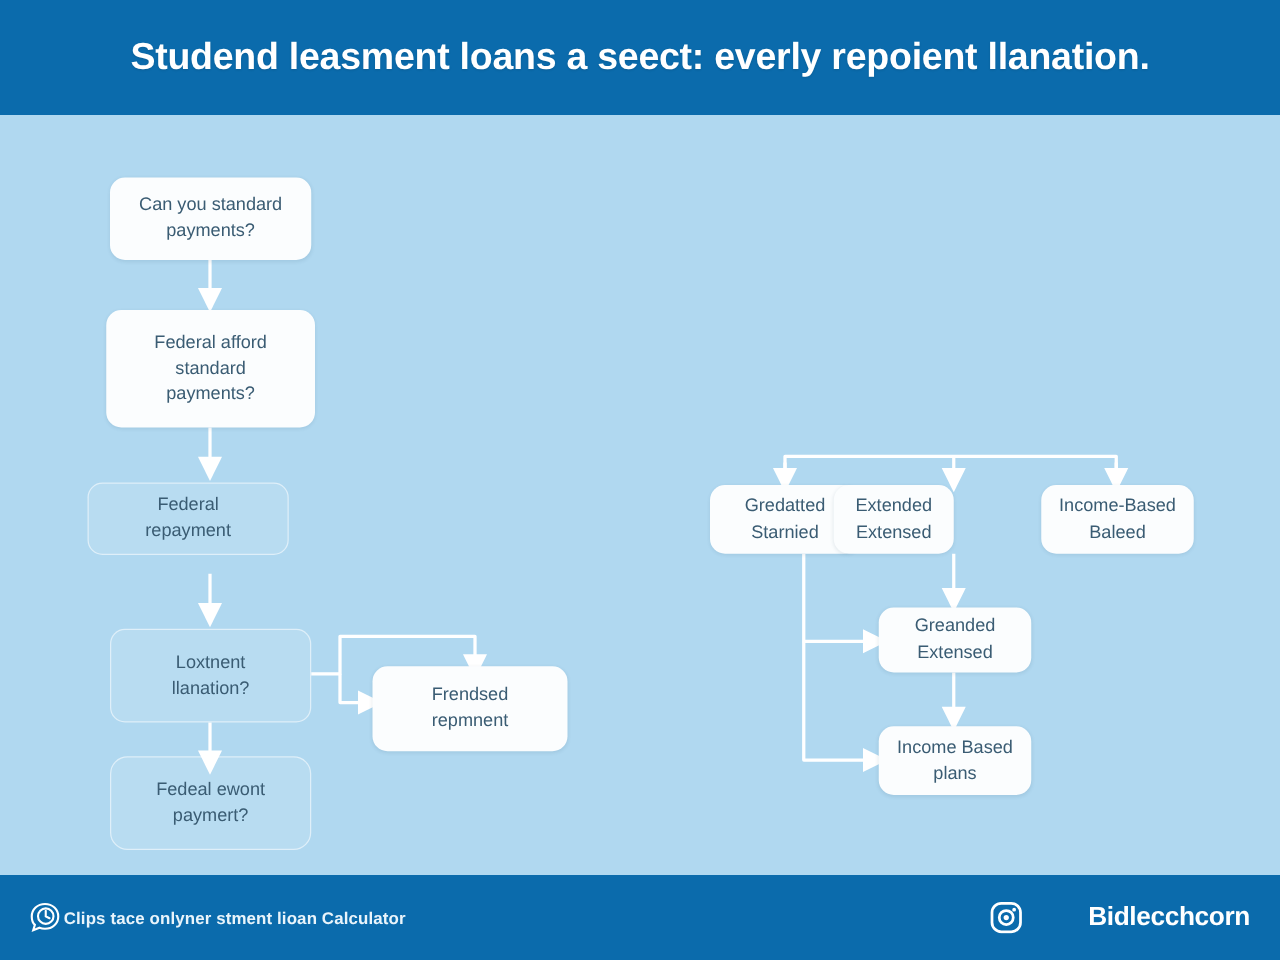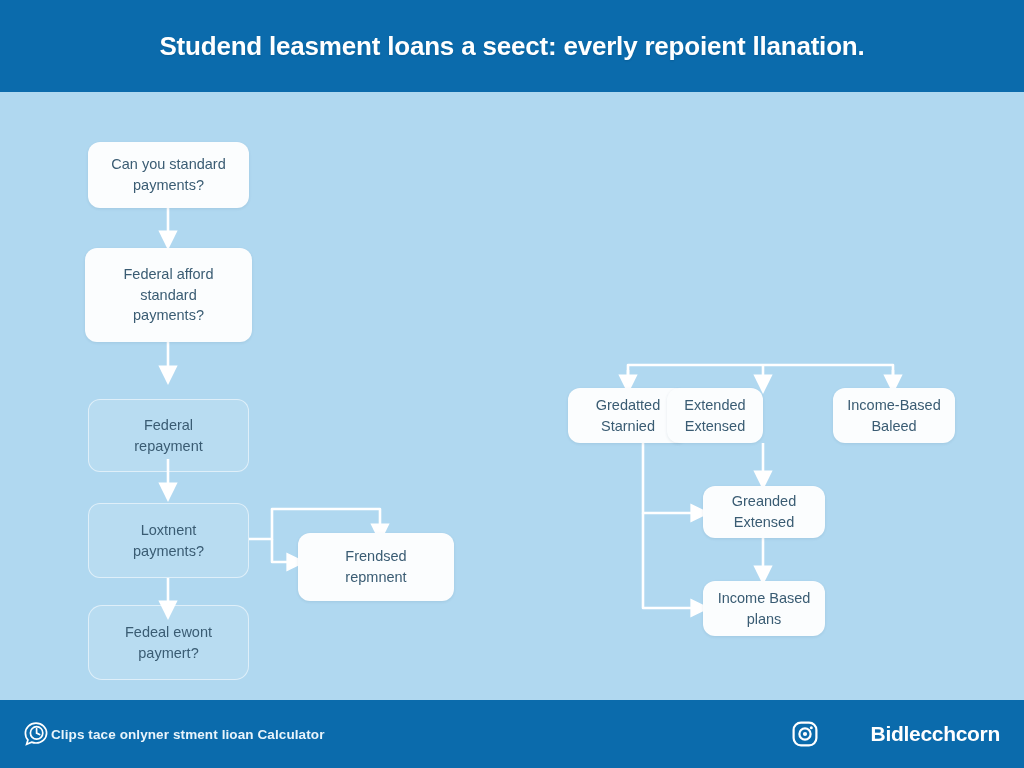--- a/index.html
+++ b/index.html
@@ -33,21 +33,21 @@
   .header-title {
     position: absolute;
     left: 0;
     top: 0;
     width: 1024px;
     height: 92px;
     display: flex;
     align-items: center;
     justify-content: center;
     color: #ffffff;
-    font-size: 26px;
+    font-size: 30px;
     font-weight: bold;
     letter-spacing: -0.2px;
     text-align: center;
     padding: 0 60px;
     box-sizing: border-box;
     text-shadow: 0 1px 2px rgba(0,0,0,0.12);
   }
 
   
   .canvas {
@@ -179,28 +179,28 @@
       <span class="label">Can you standard
 payments?</span>
     </div>
 
     <div class="node solid" style="left:85px; top:156px; width:167px; height:94px;">
       <span class="label">Federal afford
 standard
 payments?</span>
     </div>
 
-    <div class="node ghost" style="left:88px; top:294px; width:161px; height:73px;margin-top:13px;">
+    <div class="node ghost" style="left:70px; top:294px; width:161px; height:58px;">
       <span class="label">Federal
 repayment</span>
     </div>
 
     <div class="node ghost" style="left:88px; top:411px; width:161px; height:75px;">
       <span class="label">Loxtnent
-payments?</span>
+llanation?</span>
     </div>
 
     <div class="node ghost" style="left:88px; top:513px; width:161px; height:75px;border-radius:14px;">
       <span class="label">Fedeal ewont
 paymert?</span>
     </div>
 
     <div class="node solid" style="left:568px; top:296px; width:120px; height:55px;">
       <span class="label">Gredatted
 Starnied</span>

